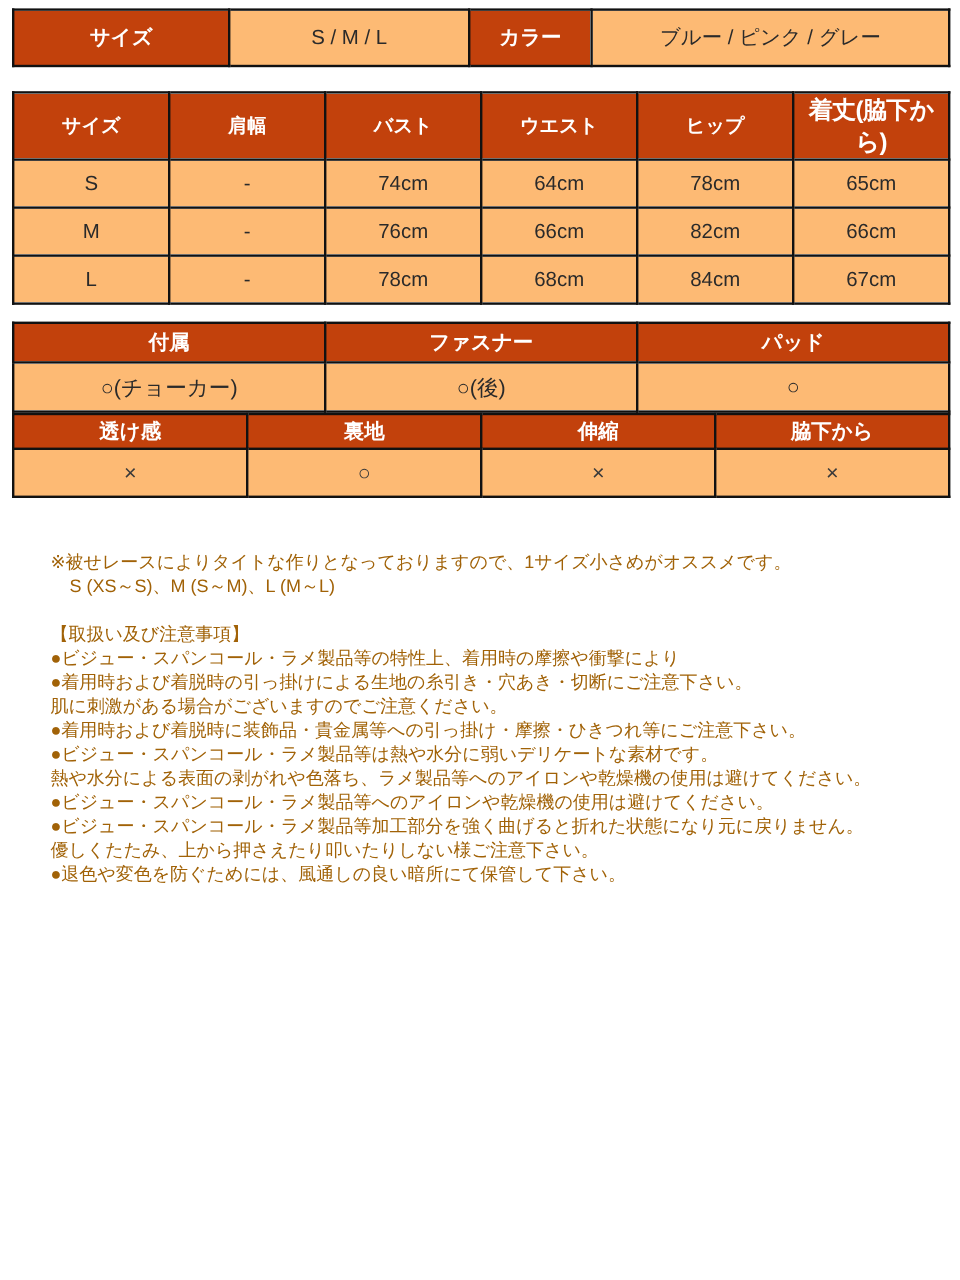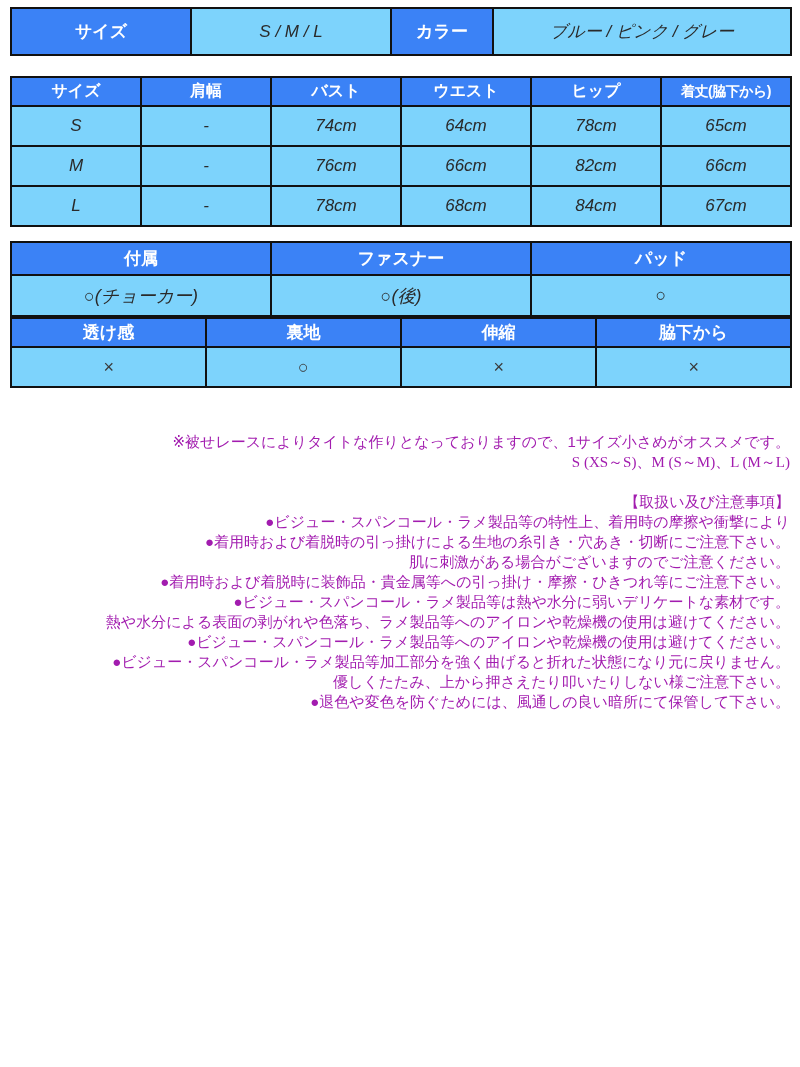--- a/index.html
+++ b/index.html
@@ -6,46 +6,45 @@
   html, body { width: 800px; height: 1067px; background: #ffffff; }
   body {
     font-family: "Liberation Sans", "DejaVu Sans", sans-serif;
     color: #222222;
     position: relative;
   }
   .sheet { width: 780px; margin-left: 10px; padding-top: 7px; }
 
   table { border-collapse: collapse; table-layout: fixed; width: 780px; }
   td { border: 2px solid #111111; text-align: center; vertical-align: middle; overflow: hidden; }
-  .h  { background: #3b82f6; color: #ffffff; font-weight: bold; font-size: 17px; }
-  .v  { background: #7dd3fc; font-size: 17px; color: #2a2a2a; font-style: italic; }
+  .h  { background: #c2410c; color: #ffffff; font-weight: bold; font-size: 17px; }
+  .v  { background: #fdba74; font-size: 17px; color: #2a2a2a; }
 
   .t1 { margin-bottom: 20px; }
   .t1 td { height: 47px; }
 
   .t2 { margin-bottom: 14px; }
   .t2 .h { height: 29px; font-size: 16px; }
-  .t2 .small { font-size: 14px; letter-spacing: -0.5px; margin-left: 28px; }
+  .t2 .small { font-size: 20px; letter-spacing: -0.5px; margin-left: 28px; }
   .t2 .v { height: 40px; }
 
   .t3 .h { height: 33px; margin-top: 24px; }
   .t3 .v { height: 41px; font-size: 18px; }
 
   .t4 .h { height: 29px; }
   .t4 .v { height: 40px; font-size: 18px; color: #3a3a3a; }
 
   .notes {
     margin-top: 44px;
     padding-left: 32px;
     font-size: 15px;
     line-height: 20px;
-    color: #a21caf;
-    text-align: right;
+    color: #a16207;
   }
-  .notes .indent { padding-left: 16px; font-family: Liberation Serif, serif; }
+  .notes .indent { padding-left: 16px; }
   .note-gap { height: 20px; }
 </style>
 </head>
 <body>
 
 <div class="sheet">
 
   <table class="t1">
     <colgroup>
         <col style="width:180px">

